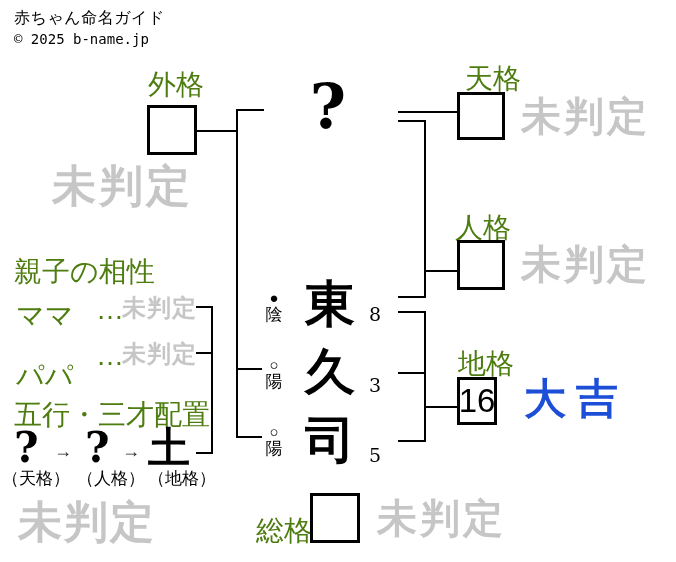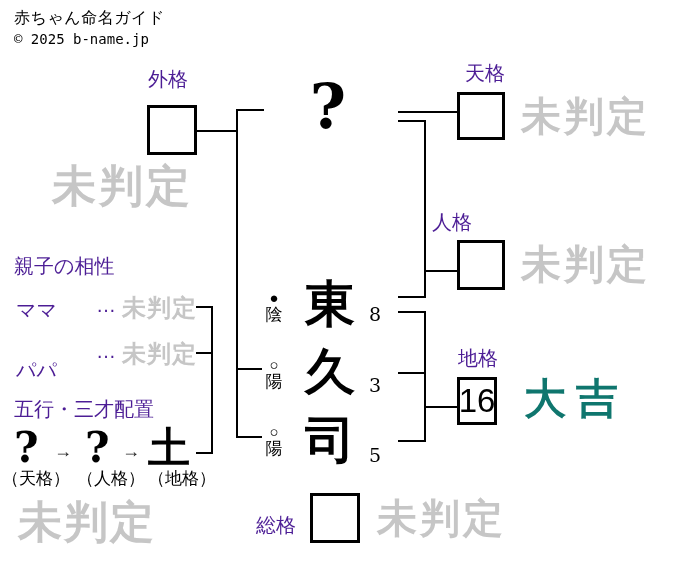--- a/index.html
+++ b/index.html
@@ -2,21 +2,21 @@
 <html><head>
 <meta charset="utf-8">
 <style>
   html,body{margin:0;padding:0;background:#fff;}
   .canvas{
     position:relative;width:676px;height:562px;background:#ffffff;overflow:hidden;
     font-family:"Liberation Sans",sans-serif;color:#000;
   }
   .abs{position:absolute;}
   .mono{font-family:"DejaVu Sans Mono",monospace;}
-  .lbl{position:absolute;font-size:20px;color:#4c1d95;white-space:nowrap;}
+  .lbl{position:absolute;font-size:28px;color:#4d7c0f;white-space:nowrap;}
   .box{position:absolute;border:3px solid #000;background:#fff;box-sizing:border-box;}
   .box .val{display:flex;width:100%;height:100%;align-items:center;justify-content:center;
     font-size:33px;font-family:"Liberation Sans",sans-serif;}
   .ln{position:absolute;background:#000;}
   .wm{position:absolute;font-family:"DejaVu Serif",serif;font-weight:bold;color:#c6c6c6;
     white-space:nowrap;line-height:1;}
   .wm-big{font-size:44px;letter-spacing:3px;}
   .wm-mid{font-size:40px;letter-spacing:3px;}
   .wm-small{font-size:24px;letter-spacing:1px;}
   .namechar{position:absolute;left:302px;width:56px;text-align:center;
@@ -49,31 +49,31 @@
   <div class="wm wm-big" style="left:52px;top:164px;">未判定</div>
 
   <div class="big-q">?</div>
 
   <div class="lbl" style="left:458px;top:60px;margin-left:7px;">天格</div>
   <div class="box" style="left:457px;top:92px;width:48px;height:48px;">
     <div class="val"></div>
   </div>
   <div class="wm wm-mid" style="left:521px;top:96px;">未判定</div>
 
-  <div class="lbl" style="left:432px;top:209px;">人格</div>
+  <div class="lbl" style="left:455px;top:209px;">人格</div>
   <div class="box" style="left:457px;top:240px;width:48px;height:50px;">
     <div class="val"></div>
   </div>
   <div class="wm wm-mid" style="left:521px;top:244px;">未判定</div>
 
   <div class="lbl" style="left:458px;top:345px;">地格</div>
   <div class="box" style="left:457px;top:377px;width:40px;height:48px;">
     <div class="val">16</div>
   </div>
-  <div class="result-red" style="color:#0f766e;">大吉</div>
+  <div class="result-red" style="color:#1d4ed8;">大吉</div>
 
   <div class="lbl" style="left:256px;top:512px;">総格</div>
   <div class="box" style="left:310px;top:493px;width:50px;height:50px;">
     <div class="val"></div>
   </div>
   <div class="wm wm-mid" style="left:377px;top:498px;">未判定</div>
 
   <div class="mark" style="top:290px;">●</div>
   <div class="marklbl" style="top:306px;">陰</div>
   <div class="namechar" style="top:277px;">東</div>

